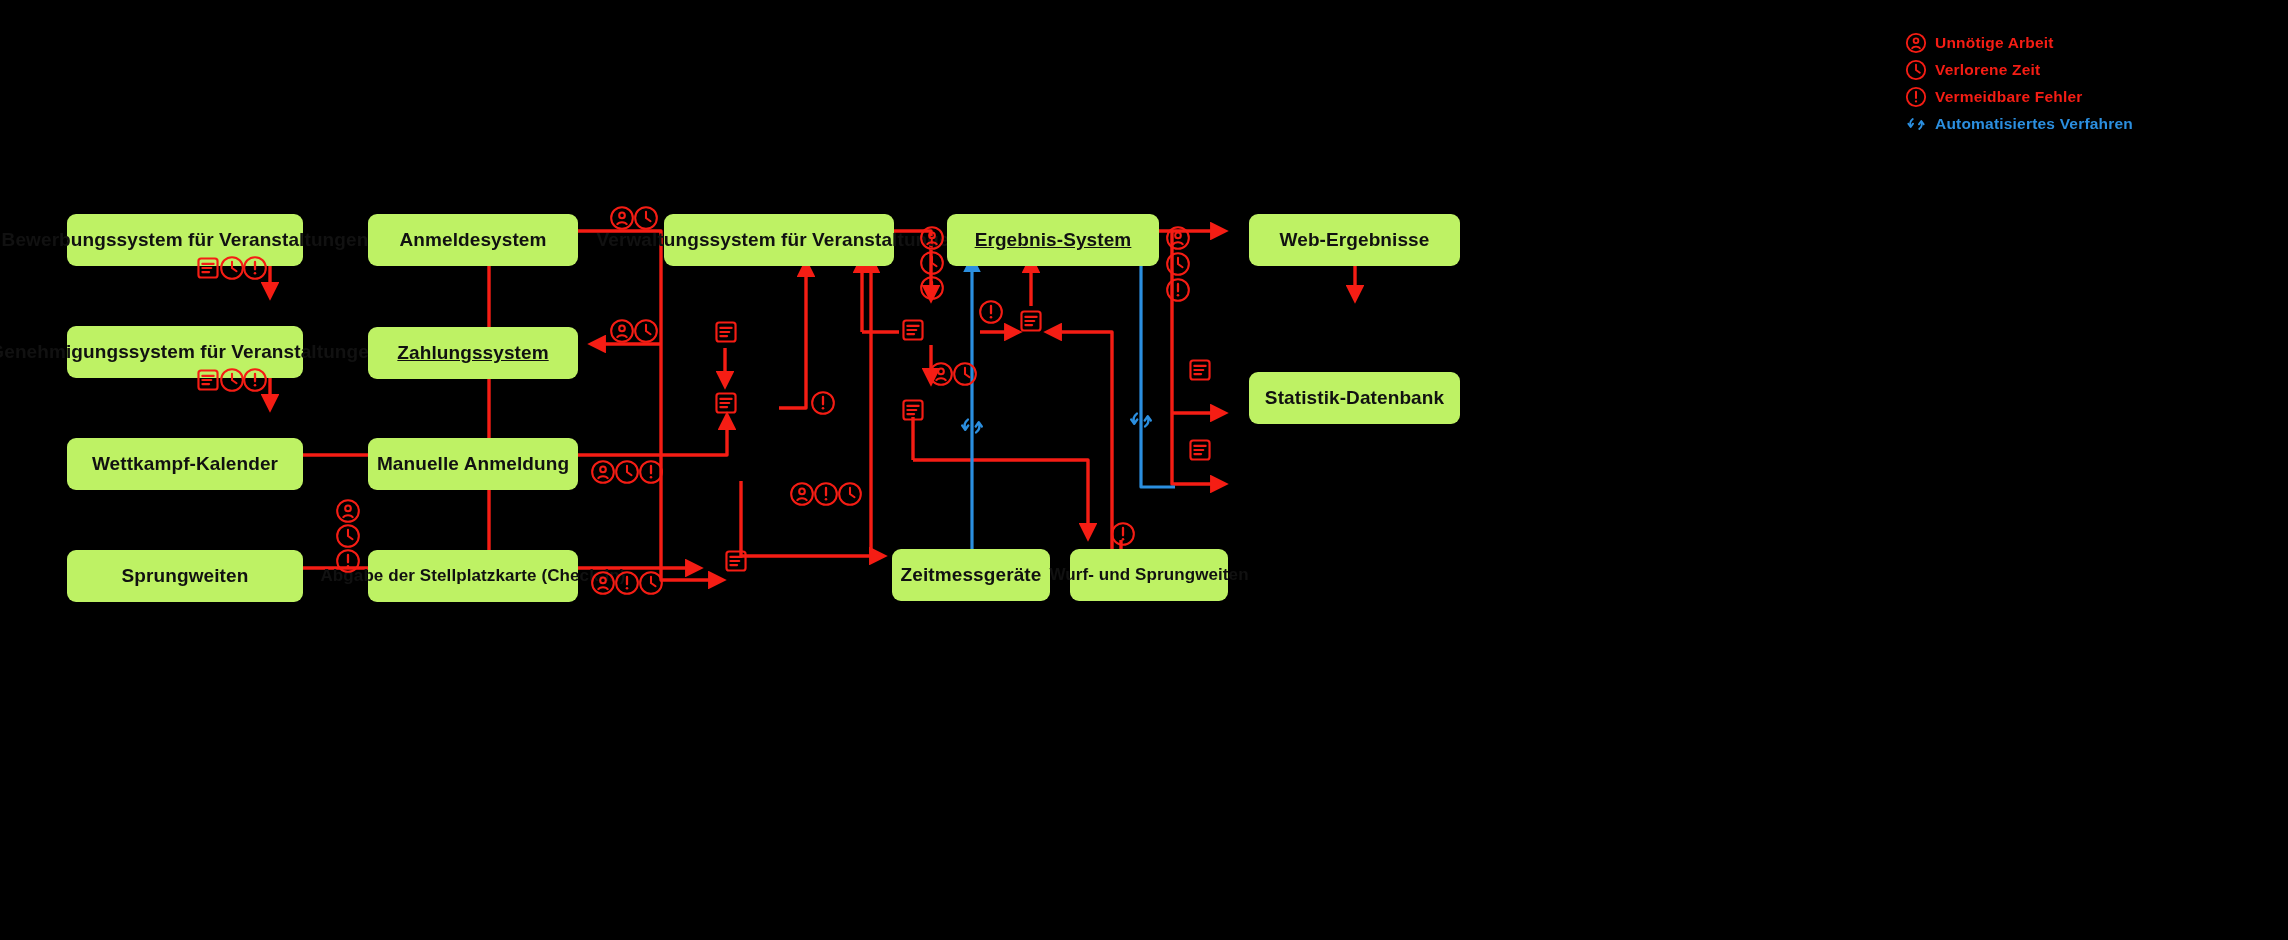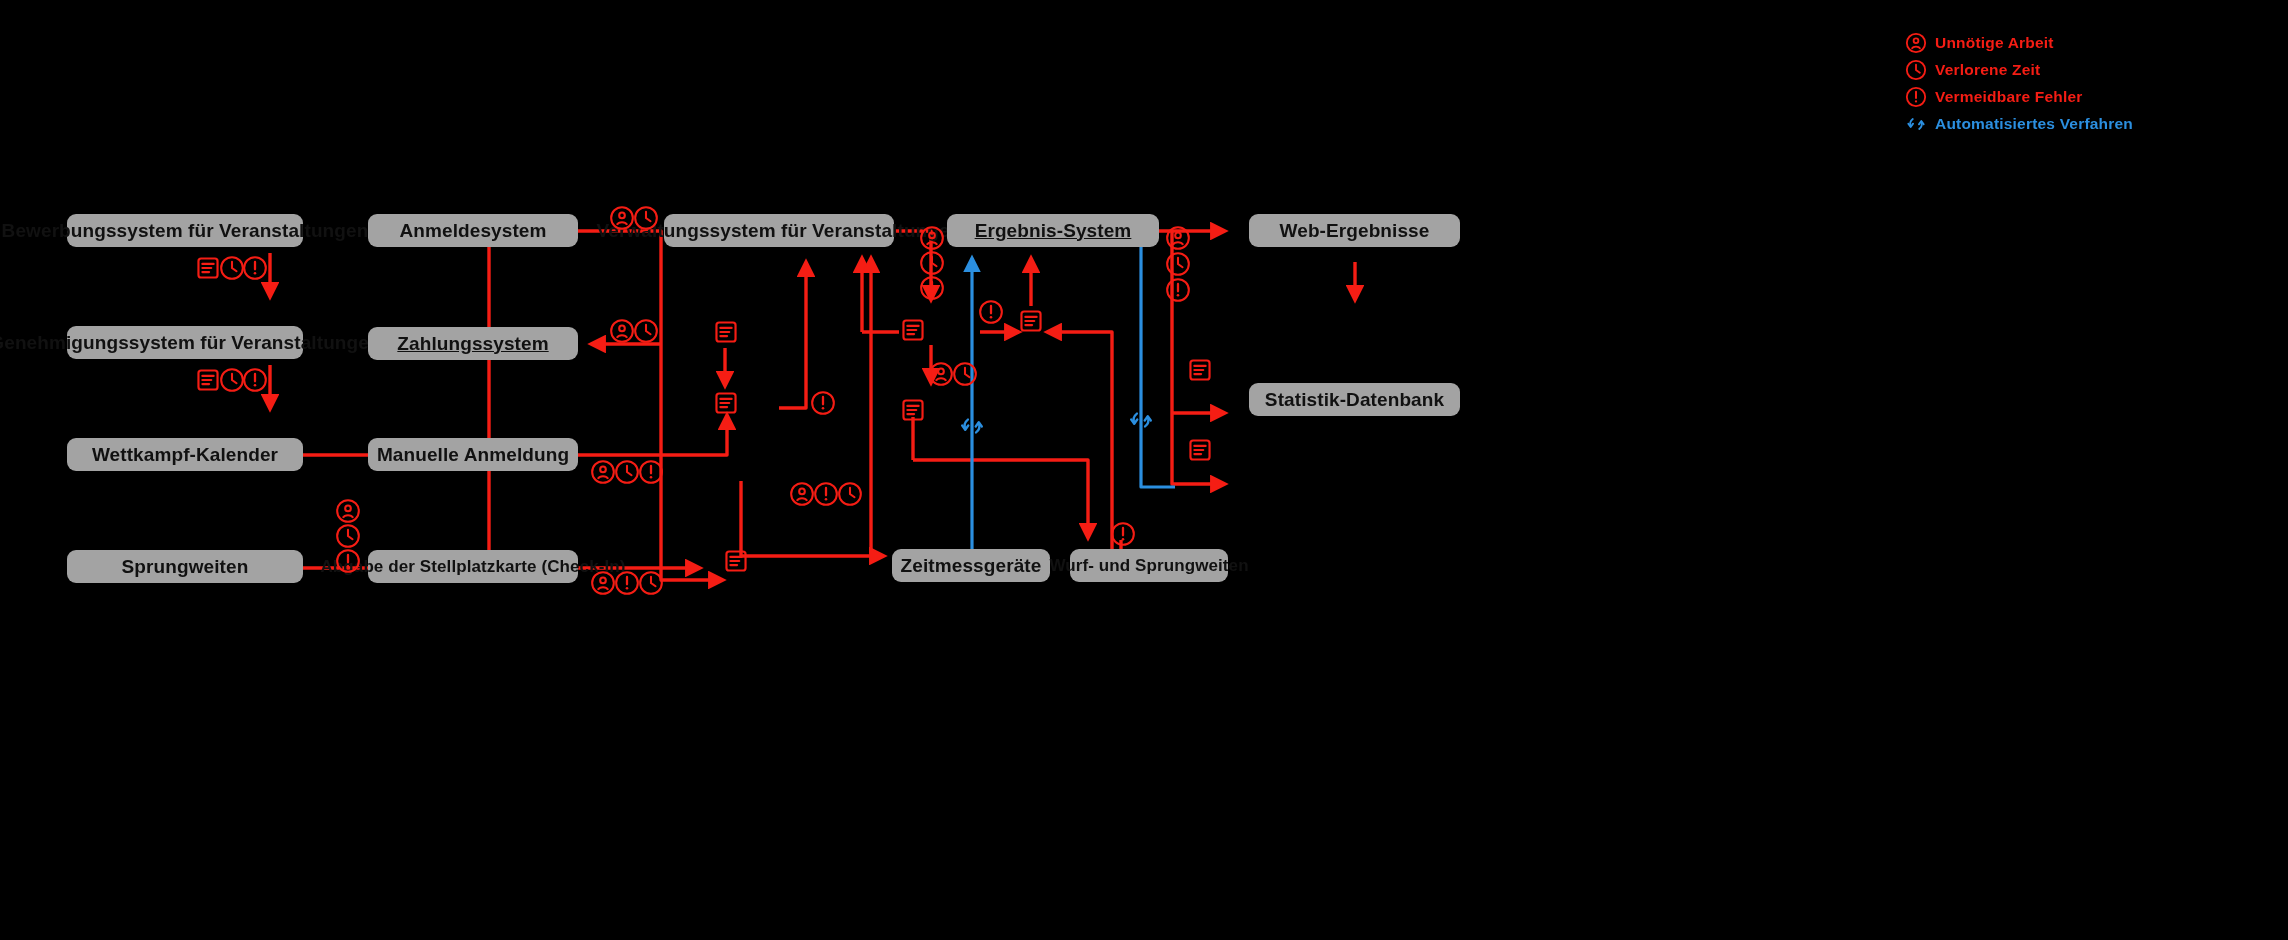--- a/index.html
+++ b/index.html
@@ -2,24 +2,24 @@
 <html><head>
 <meta charset="utf-8">
 <style>
   html,body{margin:0;padding:0;background:#000;}
   body{width:2288px;height:940px;position:relative;overflow:hidden;
        font-family:"Liberation Sans", sans-serif;}
   #stage{position:absolute;inset:0;width:2288px;height:940px;background:#000;}
 
   
   .node{
-    position:absolute;background:#a3a3a3;border-radius:9px;
+    position:absolute;background:#bef264;border-radius:9px;
     display:flex;align-items:center;justify-content:center;
     color:#111;font-size:19px;font-weight:600;letter-spacing:.1px;
-    height:33px;box-sizing:border-box;padding:0 10px;text-align:center;
+    height:52px;box-sizing:border-box;padding:0 10px;text-align:center;
     white-space:nowrap;
   }
 
   
   #wires{position:absolute;left:0;top:0;width:2288px;height:940px;}
 
   
   .ico{position:absolute;width:26px;height:26px;}
   .ico svg{width:100%;height:100%;display:block;}
 
@@ -111,21 +111,21 @@
   <div class="node" style="left:368px;top:438px;width:210px;">Manuelle Anmeldung</div>
   <div class="node" style="left:368px;top:550px;width:210px;font-size:17px;">Abgabe der Stellplatzkarte (Check-In)</div>
 
   <div class="node" style="left:664px;top:214px;width:230px;">Verwaltungssystem für Veranstaltungen</div>
   <div class="node" style="left:947px;top:214px;width:212px;text-decoration:underline;">Ergebnis-System</div>
 
   <div class="node" style="left:892px;top:549px;width:158px;">Zeitmessgeräte</div>
   <div class="node" style="left:1070px;top:549px;width:158px;font-size:17px;">Wurf- und Sprungweiten</div>
 
   <div class="node" style="left:1249px;top:214px;width:211px;">Web-Ergebnisse</div>
-  <div class="node" style="left:1249px;top:383px;width:211px;">Statistik-Datenbank</div>
+  <div class="node" style="left:1249px;top:372px;width:211px;">Statistik-Datenbank</div>
 
   <div id="markers">
       <div class="ico" style="left: 195px; top: 255px;">
         <svg viewBox="0 0 24 24">
           <rect x="3.2" y="3.2" width="17.6" height="17.6" rx="2.4" fill="none" stroke="#f51d14" stroke-width="2"></rect>
           <path d="M6.8 8.2 H17.2" stroke="#f51d14" stroke-width="2" stroke-linecap="round"></path>
           <path d="M6.8 12 H15" stroke="#f51d14" stroke-width="2" stroke-linecap="round"></path>
           <path d="M6.8 15.8 H13" stroke="#f51d14" stroke-width="2" stroke-linecap="round"></path>
         </svg>
       </div>

